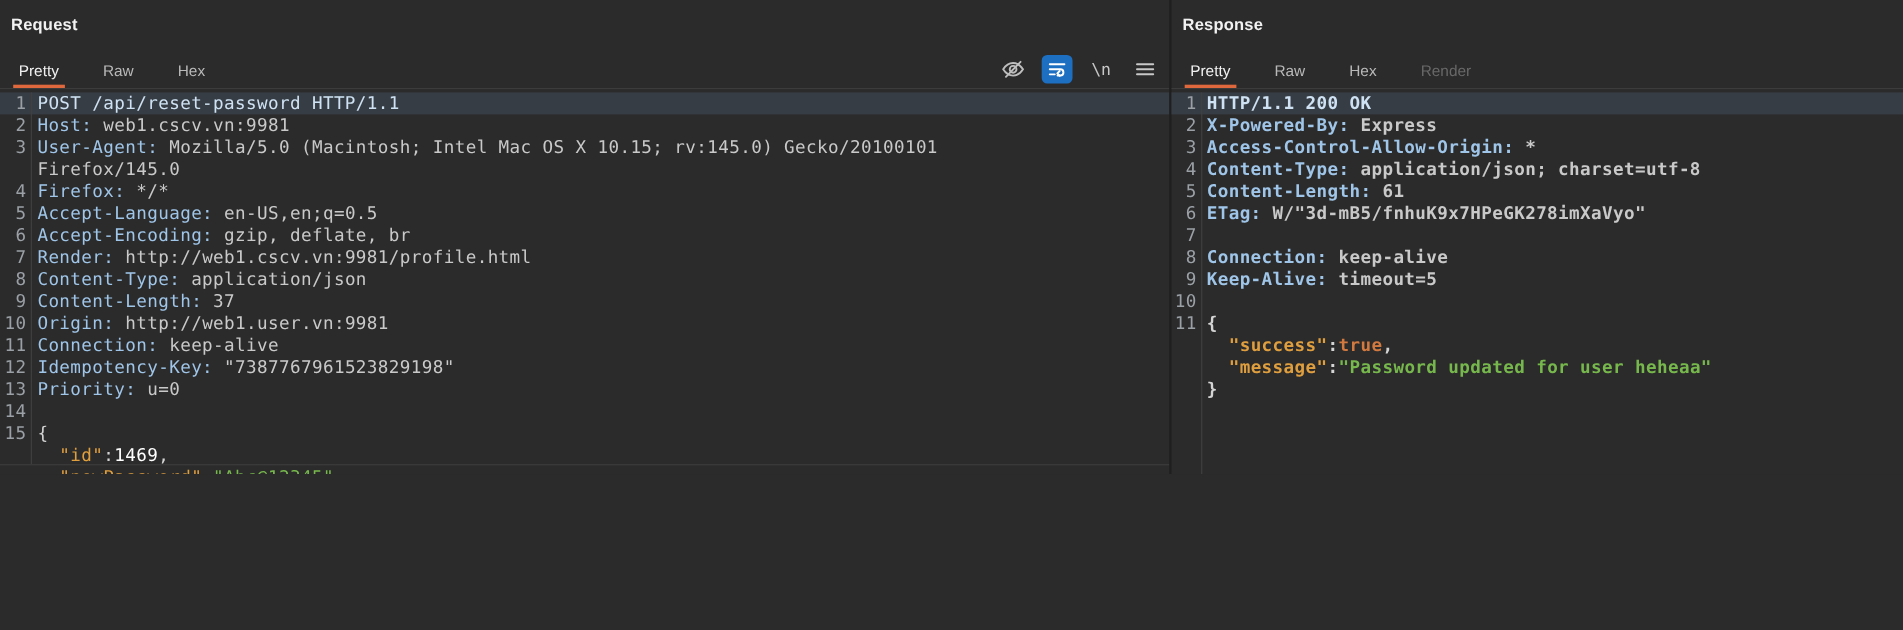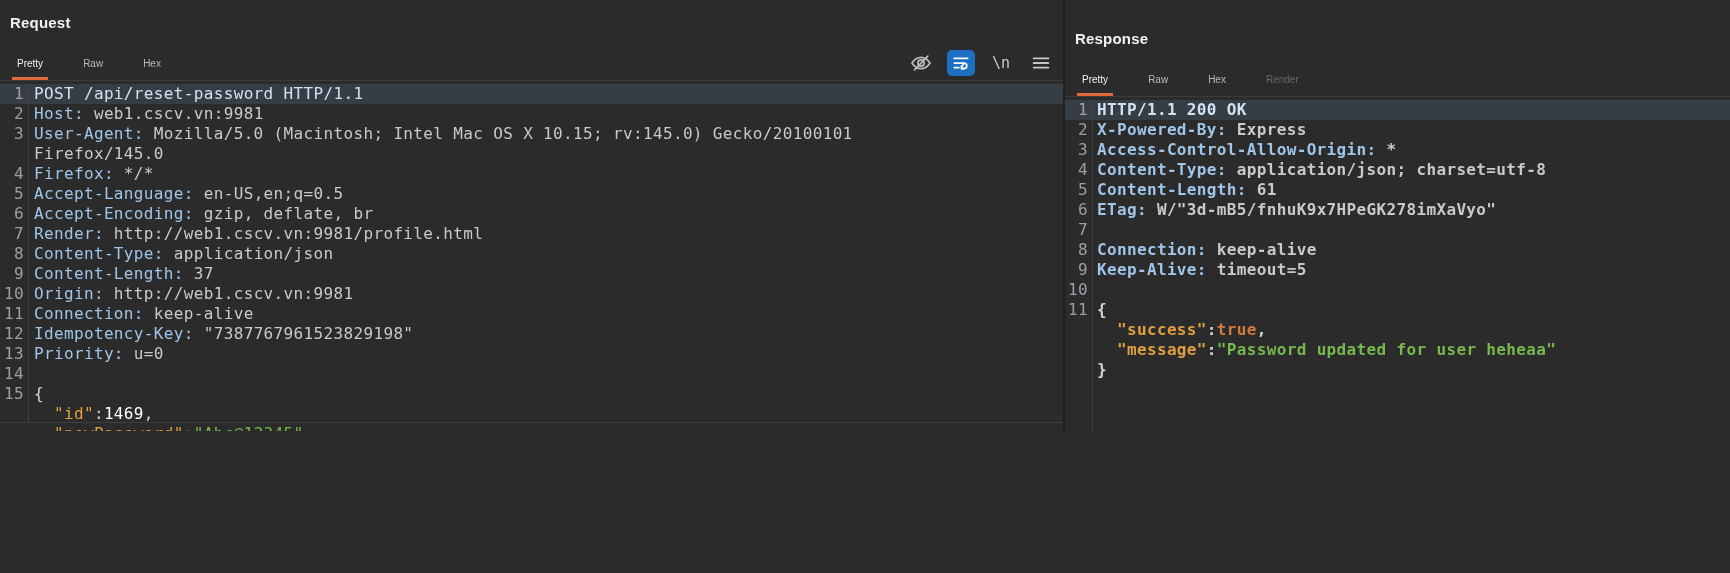--- a/index.html
+++ b/index.html
@@ -4,39 +4,39 @@
 <style>
   * { margin:0; padding:0; box-sizing:border-box; }
   html,body { background:#2b2b2b; }
   #app {
     position:relative; width:1730px; height:431px;
     background:#2b2b2b; overflow:hidden;
     font-family:"Liberation Sans", sans-serif;
   }
   .panel { position:absolute; top:0; bottom:0; }
   #request-panel  { left:0;    width:1063px; }
-  #response-panel { left:1065px; width:665px;margin-top:16px; }
+  #response-panel { left:1065px; width:665px; }
   #panel-divider {
     position:absolute; top:0; bottom:0; left:1063px; width:2px;
     background:#1f1f1f;
   }
   .panel-title {
     position:absolute; top:14px; left:10px;
     color:#f2f2f2; font-size:15px; font-weight:bold; letter-spacing:.2px;
   }
   .tabbar {
     position:absolute; top:50px; left:0; right:0; height:31px;
     display:flex; align-items:stretch;
     border-bottom:1px solid #3c3c3c;
     padding-left:12px;
   }
   .tab {
     display:flex; align-items:center;
     padding:0 5px; margin-right:30px;
-    color:#b9b9b9; font-size:10px; cursor:default;
+    color:#b9b9b9; font-size:14px; cursor:default;
     border-bottom:3px solid transparent;
   }
   .tab.active { color:#f0f0f0; border-bottom-color:#e0683d; }
   .tab.disabled { color:#686868; }
   .toolbar {
     position:absolute; top:48px; right:8px; height:30px;
     display:flex; align-items:center; gap:12px;
   }
   .tool-btn {
     width:28px; height:26px; display:flex; align-items:center; justify-content:center;
@@ -122,21 +122,21 @@
     <div class="row hl"><span class="ln">1</span><span class="code"><span class="tk-rl">POST /api/reset-password HTTP/1.1</span></span></div>
         <div class="row"><span class="ln">2</span><span class="code"><span class="tk-h">Host:</span><span class="tk-v"> web1.cscv.vn:9981</span></span></div>
         <div class="row"><span class="ln">3</span><span class="code"><span class="tk-h">User-Agent:</span><span class="tk-v"> Mozilla/5.0 (Macintosh; Intel Mac OS X 10.15; rv:145.0) Gecko/20100101</span></span></div>
         <div class="row"><span class="ln"></span><span class="code"><span class="tk-v">Firefox/145.0</span></span></div>
         <div class="row"><span class="ln">4</span><span class="code"><span class="tk-h">Firefox:</span><span class="tk-v"> */*</span></span></div>
         <div class="row"><span class="ln">5</span><span class="code"><span class="tk-h">Accept-Language:</span><span class="tk-v"> en-US,en;q=0.5</span></span></div>
         <div class="row"><span class="ln">6</span><span class="code"><span class="tk-h">Accept-Encoding:</span><span class="tk-v"> gzip, deflate, br</span></span></div>
         <div class="row"><span class="ln">7</span><span class="code"><span class="tk-h">Render:</span><span class="tk-v"> http://web1.cscv.vn:9981/profile.html</span></span></div>
         <div class="row"><span class="ln">8</span><span class="code"><span class="tk-h">Content-Type:</span><span class="tk-v"> application/json</span></span></div>
         <div class="row"><span class="ln">9</span><span class="code"><span class="tk-h">Content-Length:</span><span class="tk-v"> 37</span></span></div>
-        <div class="row"><span class="ln">10</span><span class="code"><span class="tk-h">Origin:</span><span class="tk-v"> http://web1.cscv.vn:9981</span></span></div>
+        <div class="row"><span class="ln">10</span><span class="code"><span class="tk-h">Origin:</span><span class="tk-v"> http://web1.user.vn:9981</span></span></div>
         <div class="row"><span class="ln">11</span><span class="code"><span class="tk-h">Connection:</span><span class="tk-v"> keep-alive</span></span></div>
         <div class="row"><span class="ln">12</span><span class="code"><span class="tk-h">Idempotency-Key:</span><span class="tk-v"> "7387767961523829198"</span></span></div>
         <div class="row"><span class="ln">13</span><span class="code"><span class="tk-h">Priority:</span><span class="tk-v"> u=0</span></span></div>
         <div class="row"><span class="ln">14</span><span class="code"></span></div>
         <div class="row"><span class="ln">15</span><span class="code"><span class="tk-p">{</span></span></div>
         <div class="row"><span class="ln"></span><span class="code"><span class="tk-p">  </span><span class="tk-k">"id"</span><span class="tk-p">:</span><span class="tk-num">1469</span><span class="tk-p">,</span></span></div>
         <div class="row"><span class="ln"></span><span class="code"><span class="tk-p">  </span><span class="tk-k">"newPassword"</span><span class="tk-p">:</span><span class="tk-s">"Abc@12345"</span></span></div>
         <div class="row"><span class="ln"></span><span class="code"><span class="tk-p">}</span></span></div>
       </div>
   </div>

